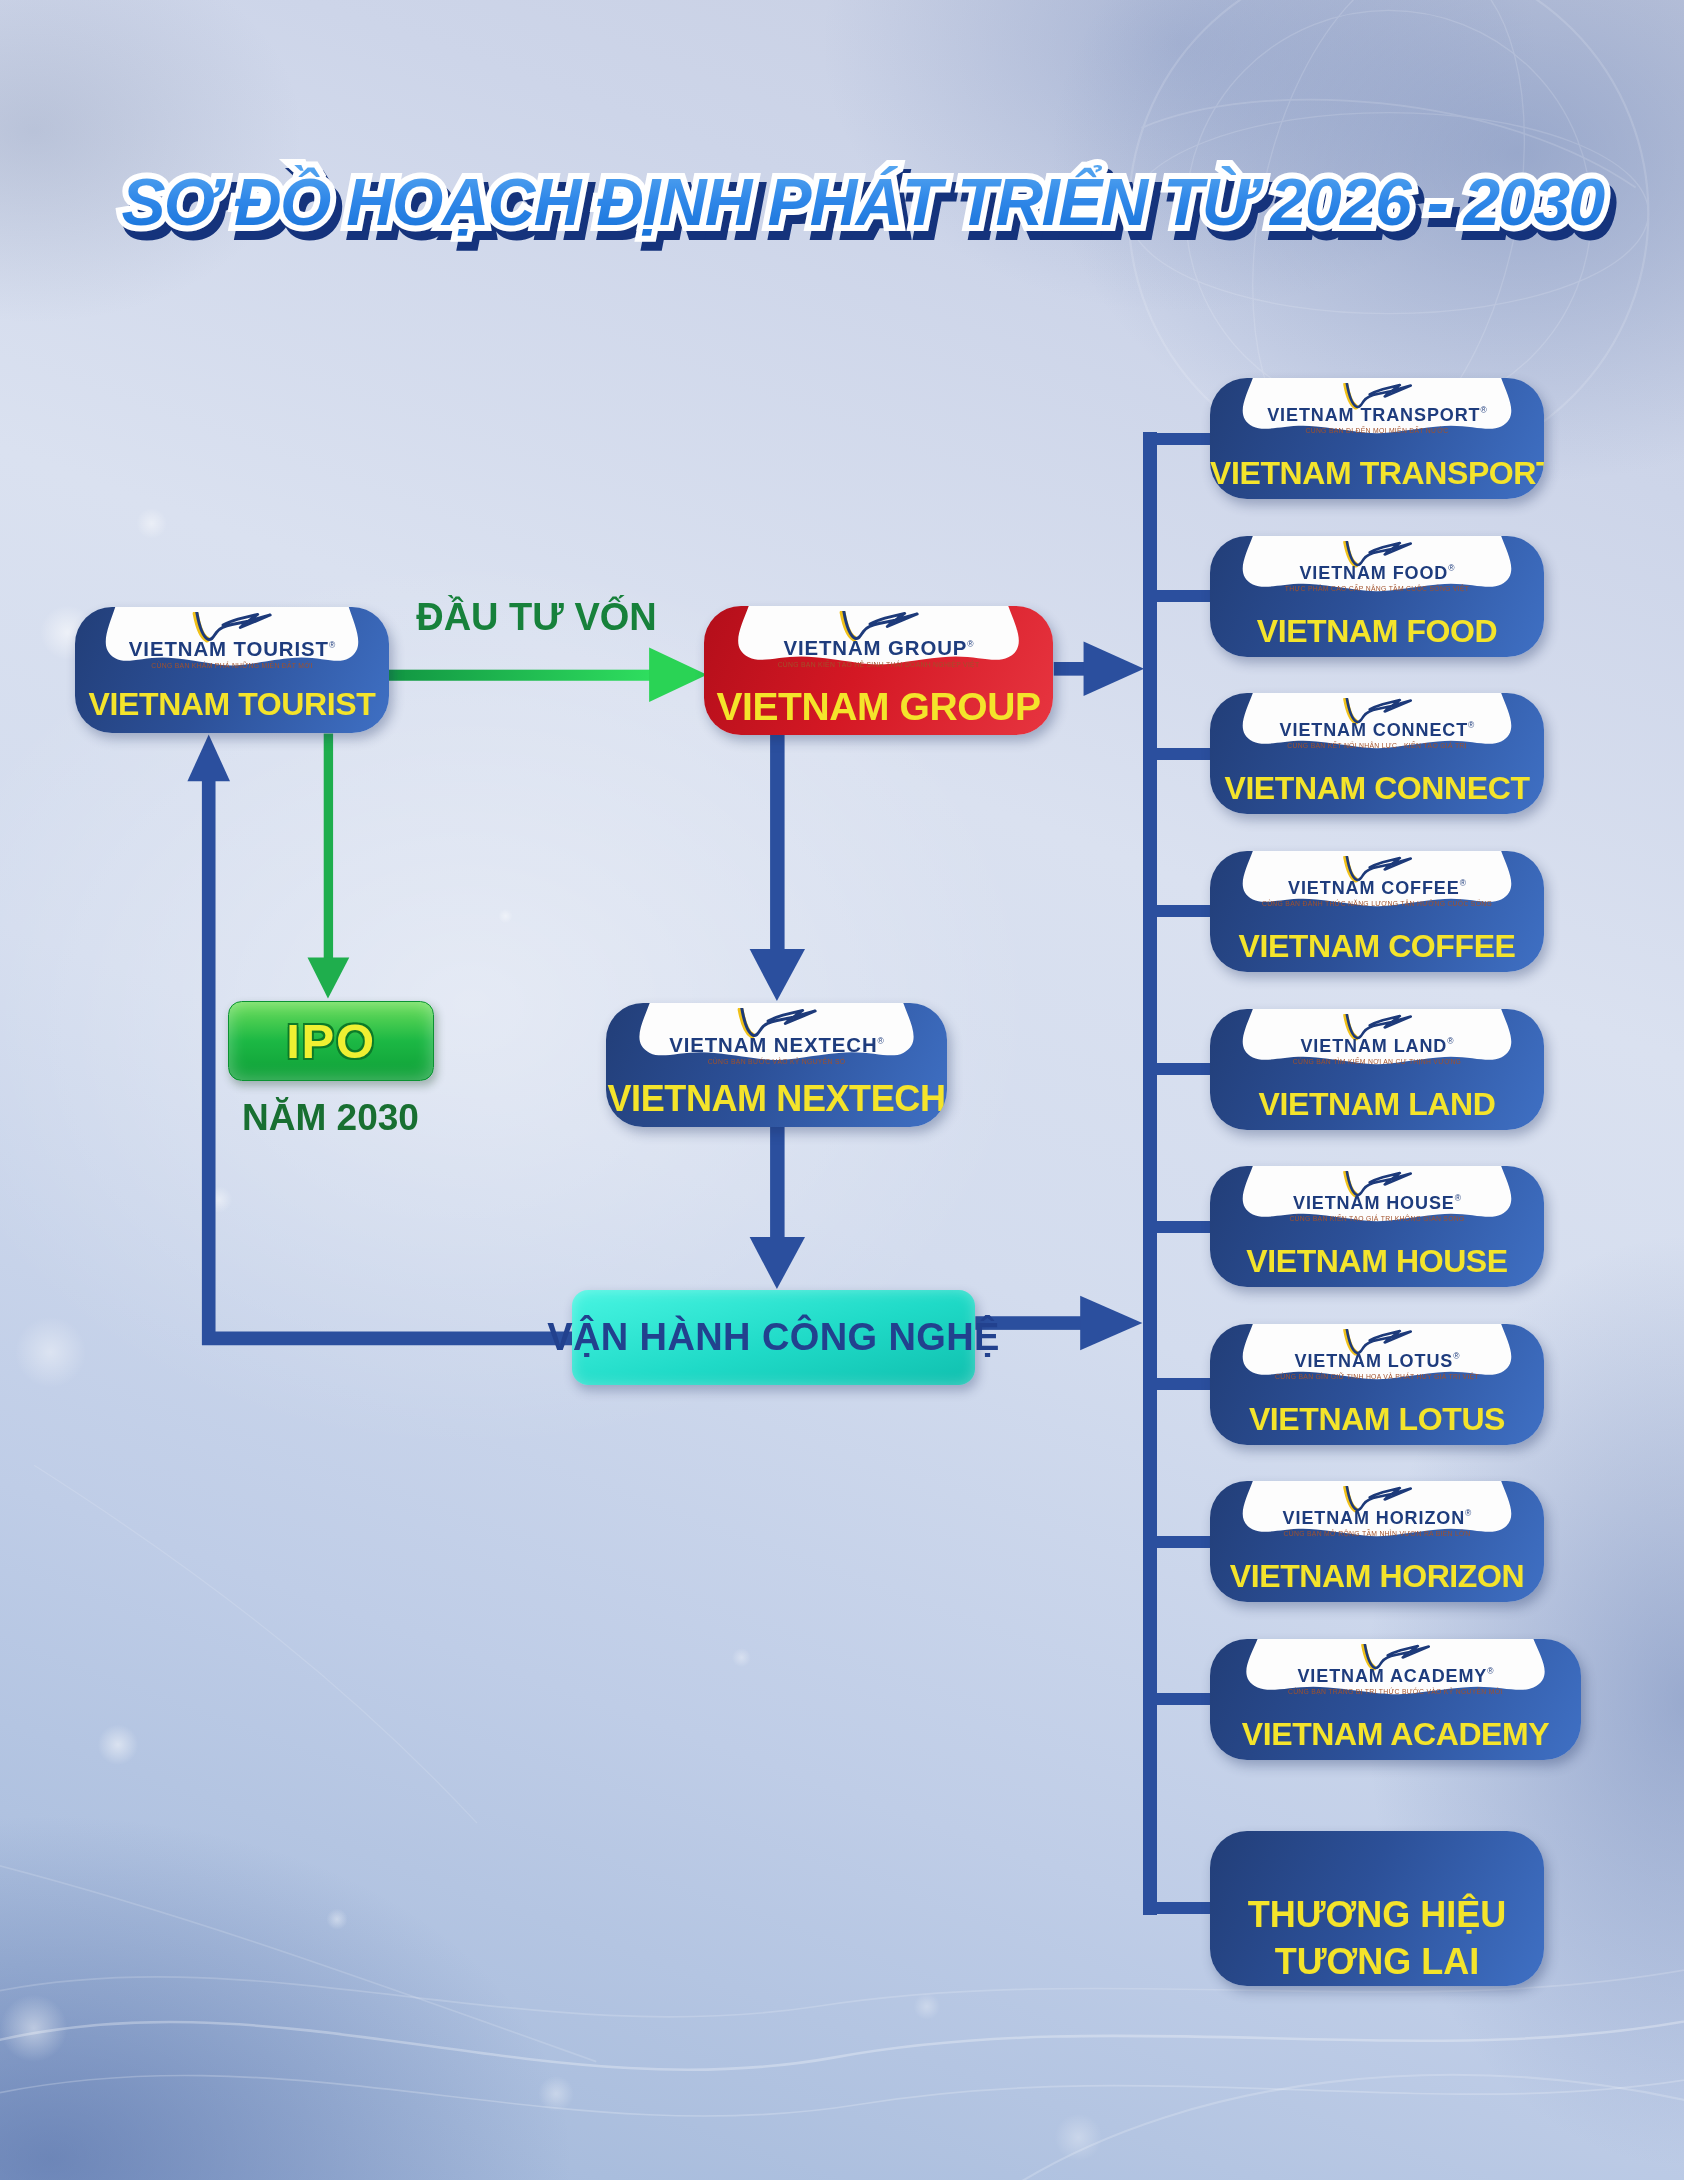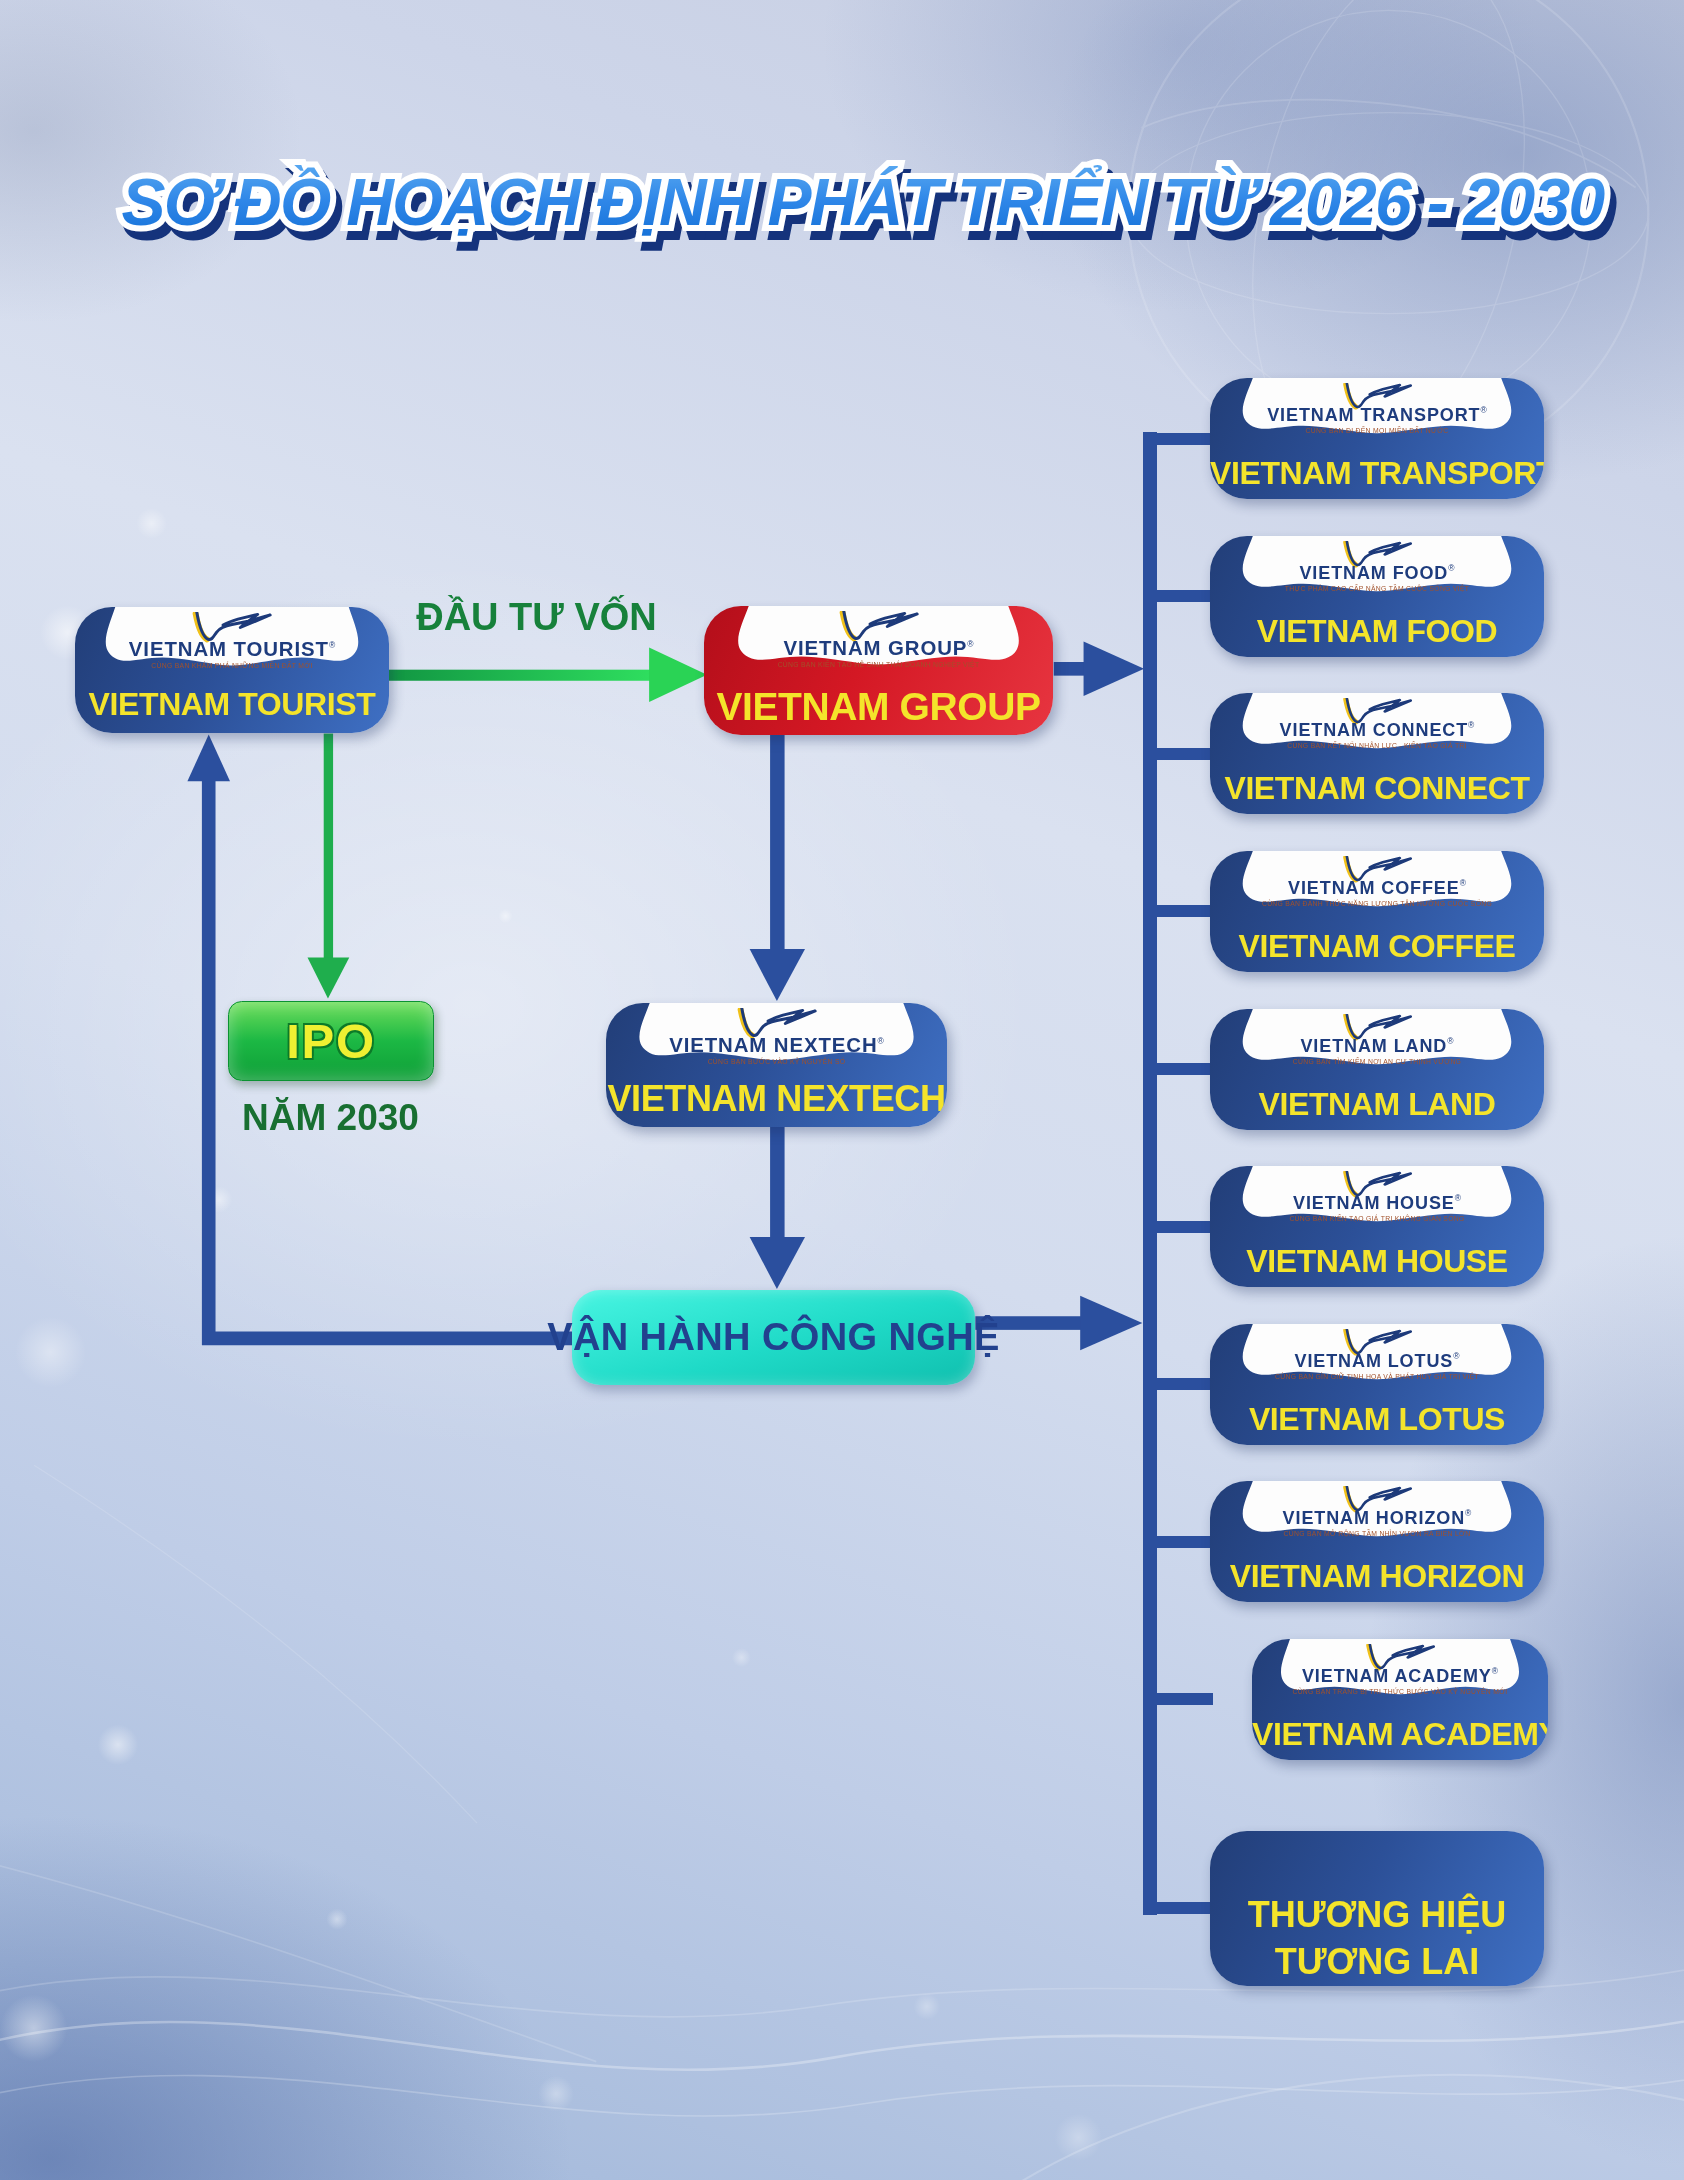--- a/index.html
+++ b/index.html
@@ -56,21 +56,21 @@
   
   .invest-label{position:absolute;left:366px;top:596px;width:341px;text-align:center;
     font-weight:bold;font-size:38px;color:#17813b;white-space:nowrap;}
   .ipo-box{position:absolute;left:228px;top:1001px;width:204px;height:78px;border-radius:13.6px;
     background:linear-gradient(180deg,#6ede5b 0%,#1cb844 50%,#0e9e37 100%);
     border:1.7px solid #0b9232;box-shadow:inset 0 0 17px rgba(255,255,255,.35), 2.6px 4.3px 8.5px rgba(20,60,30,.30);
     display:flex;align-items:center;justify-content:center;font-weight:bold;font-size:49px;color:#eff032;letter-spacing:1.7px;
     text-shadow:1.7px 1.7px 0 #0c7a28,-1.7px 1.7px 0 #0c7a28,1.7px -1.7px 0 #0c7a28,-1.7px -1.7px 0 #0c7a28;}
   .year-label{position:absolute;left:211px;top:1097px;width:239px;text-align:center;
     font-weight:bold;font-size:37px;color:#186f31;white-space:nowrap;}
-  .ops-box{position:absolute;left:572px;top:1290px;width:403px;height:95px;border-radius:28px;
+  .ops-box{position:absolute;left:572px;top:1290px;width:403px;height:95px;border-radius:16px;
     background:linear-gradient(165deg,#48f5e2 0%,#1fdac7 55%,#10bfae 100%);
     box-shadow:2.6px 5.1px 10.2px rgba(24,44,92,.28), inset 0 0 13.6px rgba(255,255,255,.30);
     display:flex;align-items:center;justify-content:center;
     font-weight:bold;font-size:38px;color:#22418e;letter-spacing:0.4px;white-space:nowrap;}
   
   .trunk,.branch{position:absolute;background:#2b4f9e;}
   svg.flow{position:absolute;left:0;top:0;}
 </style>
 </head>
 <body>
@@ -297,21 +297,21 @@
         </svg>
         <div class="logo">
     <svg class="swoosh" viewBox="0 0 140 52">
             <use href="#swoosh"></use>
           </svg>
     <div class="brand"><span class="bname">VIETNAM HORIZON</span><span class="reg">®</span></div>
     <div class="tagline">CÙNG BẠN MỞ RỘNG TẦM NHÌN VƯƠN RA BIỂN LỚN</div>
   </div>
         <div class="card-label" style="font-size:32px">VIETNAM HORIZON</div>
       </div>
-      <div class="card" style="left: 1252px; top: 1639px; width: 296px; height: 121px;">
+      <div class="card" style="left: 1210px; top: 1639px; width: 371px; height: 121px;">
         <svg class="banner" style="height:68px" viewBox="0 0 390 80" preserveAspectRatio="none">
           <path d="M50 0 C42 22 28 46 50 57 C66 65 88 53 124 57 C156 60 176 65 195 65 C214 65 234 60 266 57 C302 53 324 65 340 57 C362 46 348 22 340 0 Z" fill="#fdfdfd"></path>
         </svg>
         <div class="logo">
     <svg class="swoosh" viewBox="0 0 140 52">
             <use href="#swoosh"></use>
           </svg>
     <div class="brand"><span class="bname">VIETNAM ACADEMY</span><span class="reg">®</span></div>
     <div class="tagline">CÙNG BẠN TRANG BỊ TRI THỨC BƯỚC VÀO KỶ NGUYÊN MỚI</div>
   </div>

